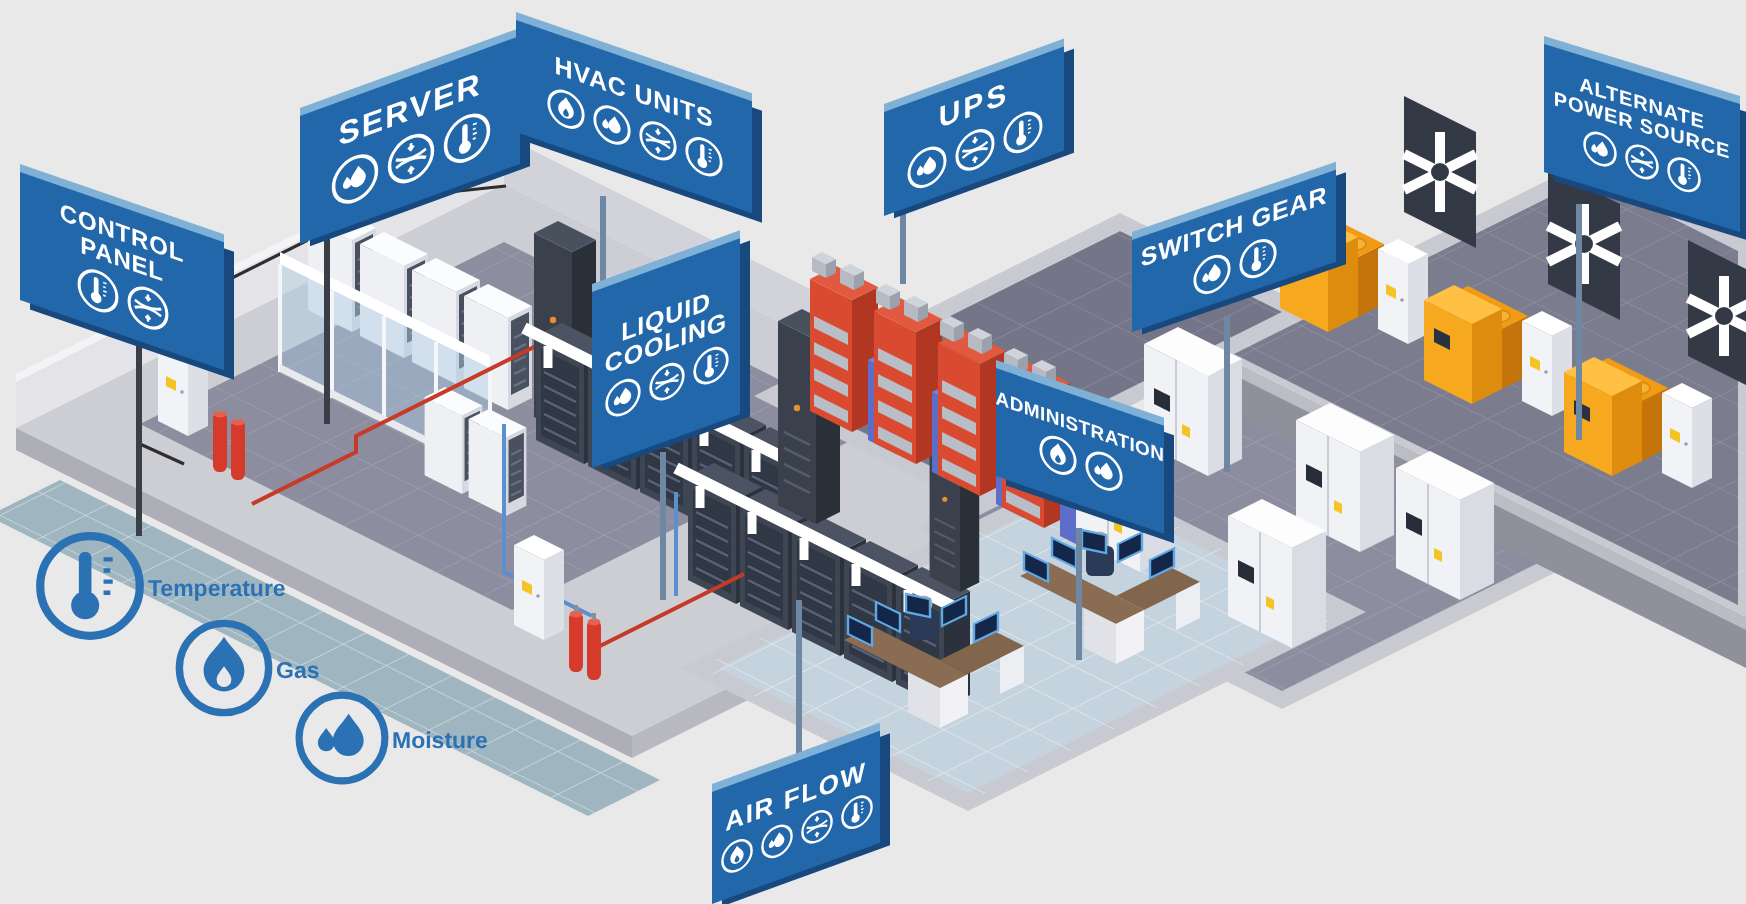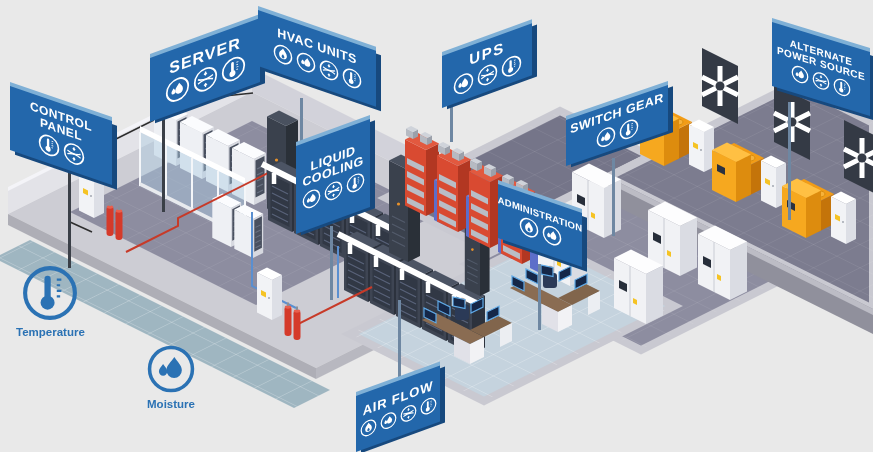--- a/index.html
+++ b/index.html
@@ -40,21 +40,21 @@
   .s-admin{left:498px;top:184px;width:84px;height:54px;transform:skewY(19deg);}
   .s-admin .sign-label{font-size:9.5px;letter-spacing:.2px;}
   .s-admin .ic{width:20px;height:20px;}
   .s-alt{left:772px;top:22px;width:98px;height:64px;transform:skewY(17deg);}
   .s-alt .sign-label{font-size:10px;}
   .s-alt .ic{width:18px;height:18px;}
   .s-air{left:356px;top:396px;width:84px;height:56px;transform:skewY(-20deg);}
   .s-air .sign-label{font-size:13px;letter-spacing:.8px;}
   .s-air .ic{width:17px;height:17px;}
   
-  .legend-item{position:absolute;z-index:40;display:flex;flex-direction:column;align-items:center;
+  .legend-item{position:absolute;z-index:40;display:flex;flex-direction:row;align-items:center;
                color:var(--legend_blue);font-weight:bold;}
   .legend-item .lg-ic{color:var(--legend_blue);display:block;}
   .legend-item .lg-label{margin-top:4px;font-size:11.5px;}
   .lg-0{left:16px;top:264px;} .lg-0 .lg-ic{width:58px;height:58px;}
   .lg-1{left:86px;top:308px;} .lg-1 .lg-ic{width:52px;height:52px;}
   .lg-2{left:146px;top:344px;text-align:center;} .lg-2 .lg-ic{width:50px;height:50px;}
   .lg-3{left:212px;top:382px;} .lg-3 .lg-ic{width:54px;height:54px;}
 </style>
 </head>
 <body>
@@ -452,20 +452,26 @@
         </svg>
       </div>
 </div>
 
 <div class="legend-item lg-0">
   <span class="lg-ic"><svg width="100%" height="100%" viewBox="0 0 24 24">
           <use href="#i-temperature"></use>
         </svg></span>
   <div class="lg-label">Temperature</div>
 </div>
+<div class="legend-item lg-1">
+  <span class="lg-ic"><svg width="100%" height="100%" viewBox="0 0 24 24">
+          <use href="#i-gas"></use>
+        </svg></span>
+  <div class="lg-label">Gas</div>
+</div>
 <div class="legend-item lg-2">
   <span class="lg-ic"><svg width="100%" height="100%" viewBox="0 0 24 24">
           <use href="#i-moisture"></use>
         </svg></span>
   <div class="lg-label">Moisture</div>
 </div>
 
 </div>
 
 </body></html>

